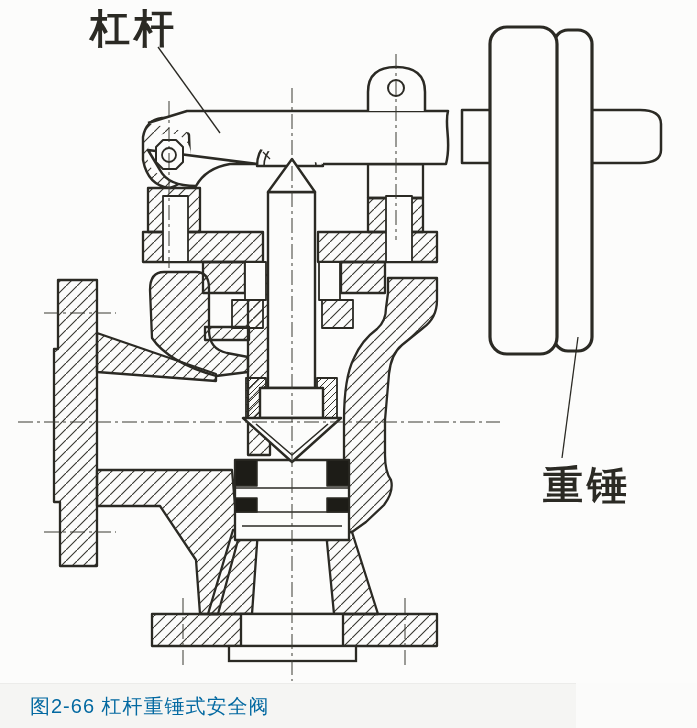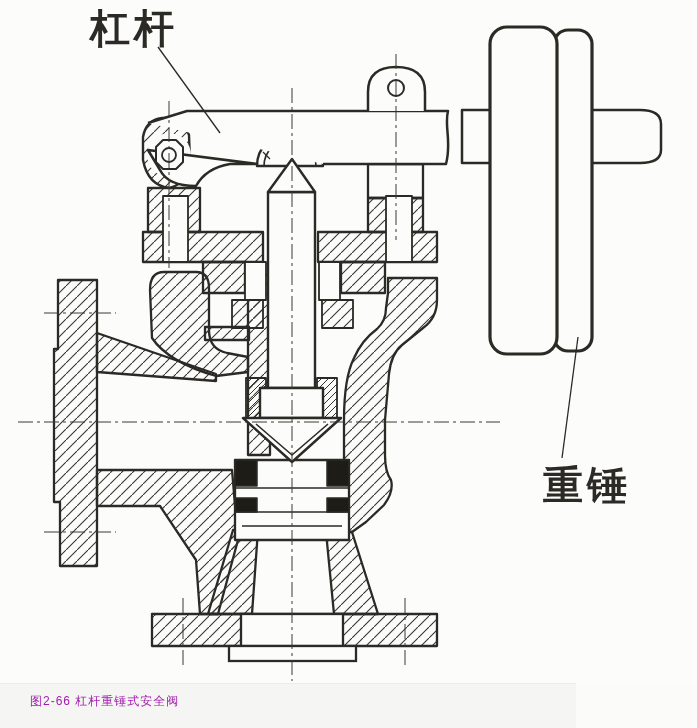--- a/index.html
+++ b/index.html
@@ -8,21 +8,21 @@
     background:#fbfbfa;
     font-family:"Liberation Sans", sans-serif;
   }
   .figure-wrap{position:relative;width:576px;height:728px;background:#fcfcfb;text-decoration:underline;}
   .caption-strip{
     position:absolute;left:0;right:0;top:683px;height:45px;
     background:#f5f5f3;border-top:1px solid #ececea;
   }
   .figure-caption{
     position:absolute;left:30px;top:693px;
-    font-size:12px;color:#a21caf;letter-spacing:1px;
+    font-size:20px;color:#0369a1;letter-spacing:1px;
     font-family:"Liberation Sans", sans-serif;
   }
   svg text.cjk-label{
     font-family:"DejaVu Serif", serif;
     font-weight:bold;
     fill:#2b2a24;
   }
 </style>
 </head>
 <body>

